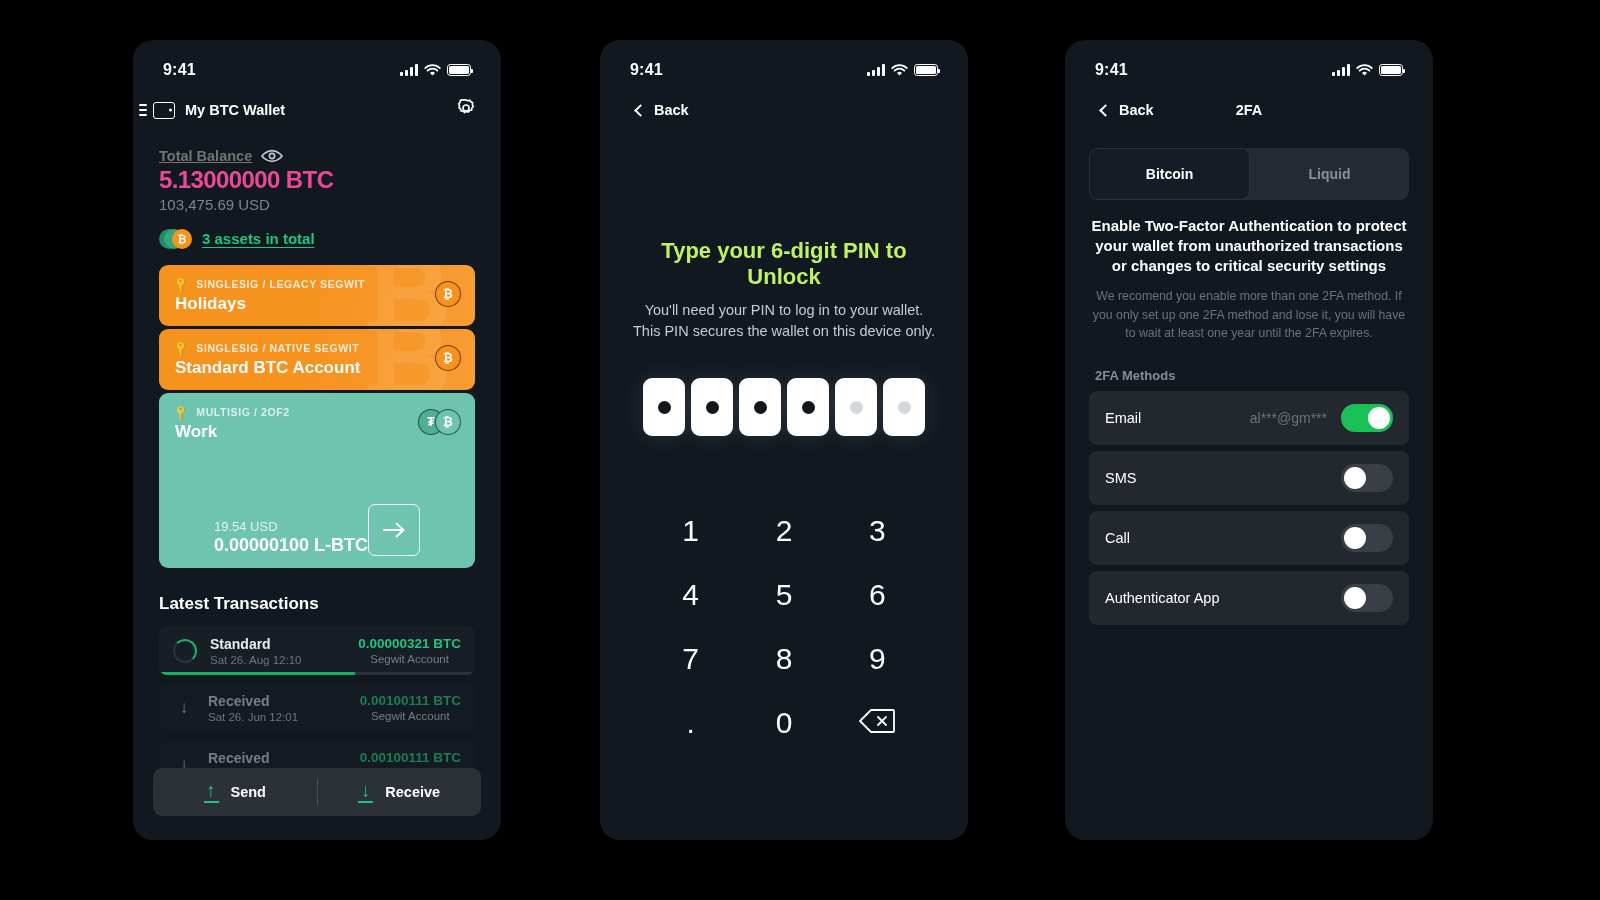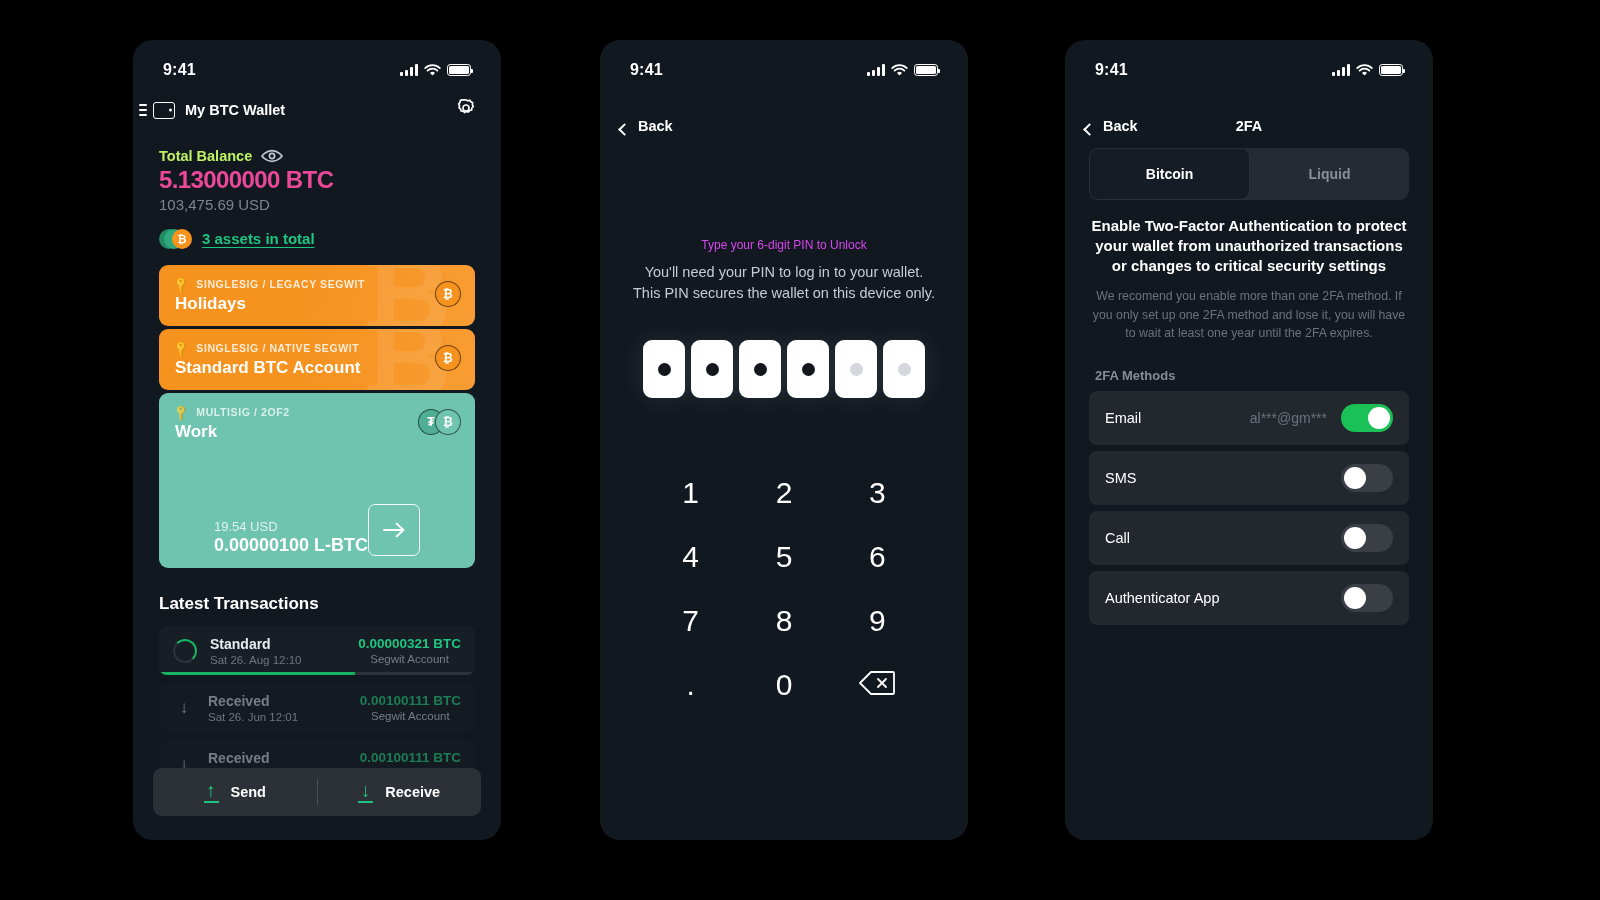--- a/index.html
+++ b/index.html
@@ -40,29 +40,29 @@
   
   .navbar{ height:48px; display:flex; align-items:center; padding:0 24px; color:#fff; position:relative; }
   .nav-left{ display:flex; align-items:center; gap:10px; }
   .ham{ width:4px; display:flex; flex-direction:column; gap:3px; margin-left:-18px; }
   .ham i{ display:block; height:2px; background:#fff; width:8px; border-radius:1px; }
   .wallet-ico{ width:22px; height:17px; border:1.8px solid #fff; border-radius:3px; position:relative; }
   .wallet-ico::after{ content:""; position:absolute; right:2.5px; top:50%; transform:translateY(-50%); width:3px; height:3px; border-radius:50%; background:#fff; }
   .nav-title{ font-size:14.5px; font-weight:700; }
   .gear{ position:absolute; right:24px; top:50%; transform:translateY(-50%); }
 
-  .backrow{ height:48px; display:flex; align-items:flex-end; padding:0 20px; color:#fff; position:relative; }
+  .backrow{ height:48px; display:flex; align-items:center; padding:0 36px; color:#fff; position:relative; }
   .chev{ width:9px; height:9px; border-left:2px solid #fff; border-bottom:2px solid #fff; transform:rotate(45deg); margin-right:9px; }
   .back-label{ font-size:14.5px; font-weight:700; }
   .center-title{ position:absolute; left:0; right:0; text-align:center; font-size:14.5px; font-weight:700; pointer-events:none; }
 
   
   .balance-wrap{ padding:14px 26px 0 26px; }
   .bal-row{ display:flex; align-items:center; gap:9px; }
-  .bal-label{ color:#bef264; font-size:14.5px; font-weight:600; }
+  .bal-label{ color:#737373; font-size:14.5px; font-weight:600;text-decoration:underline; }
   .eye{ width:22px; height:14px; position:relative; }
   .bal-amount{ color:#ec4899; font-size:24px; font-weight:700; letter-spacing:-.6px; margin-top:3px; line-height:1.12; }
   .bal-fiat{ color:#7c848e; font-size:15px; margin-top:2px; }
   .assets-row{ display:flex; align-items:center; gap:9px; margin-top:16px; }
   .coinstack{ position:relative; width:34px; height:20px; }
   .coinstack span{ position:absolute; top:0; width:20px; height:20px; border-radius:50%; }
   .coinstack .c1{ left:0; background:#1f8a63; }
   .coinstack .c2{ left:5px; background:#2fa87c; }
   .coinstack .c3{ left:13px; background:#f7941d; display:flex; align-items:center; justify-content:center; color:#fff; font-size:11px; font-weight:700; }
   .assets-link{ color:#1ec47f; font-size:15px; font-weight:700; text-decoration:underline; text-underline-offset:3px; }
@@ -106,21 +106,21 @@
   .progress i{ display:block; height:100%; background:#17b262; }
 
   .actionbar{ position:absolute; left:20px; right:20px; bottom:24px; height:48px; background:#2c3138; border-radius:9px; display:flex; align-items:center; }
   .act{ flex:1; display:flex; align-items:center; justify-content:center; gap:12px; color:#fff; font-size:14.5px; font-weight:700; }
   .act .ico{ color:#1ec47f; font-size:19px; line-height:1; display:flex; flex-direction:column; align-items:center; }
   .act .ico u{ display:block; width:15px; height:2px; background:#1ec47f; margin-top:1px; }
   .act-div{ width:1px; height:26px; background:#4a5058; }
 
   
   .pin-head{ text-align:center; padding:0 26px; margin-top:104px; }
-  .pin-title{ color:#d946ef; font-size:12px; font-weight:400; }
+  .pin-title{ color:#bef264; font-size:22px; font-weight:700; }
   .pin-sub{ color:#c7ccd3; font-size:14.5px; line-height:1.45; margin-top:10px; }
   .pin-boxes{ display:flex; justify-content:center; gap:6px; margin-top:36px; }
   .pin-box{ width:42px; height:58px; background:#fff; border-radius:9px; display:flex; align-items:center; justify-content:center; box-shadow:0 0 26px rgba(255,255,255,.10); }
   .pin-dot{ width:13px; height:13px; border-radius:50%; background:#13161b; }
   .pin-dot.empty{ background:#d4d7db; }
   .keypad{ margin-top:80px; display:grid; grid-template-columns:repeat(3,1fr); row-gap:34px; padding:0 44px; }
   .key{ text-align:center; color:#fff; font-size:30px; font-weight:400; line-height:1; }
   .key.del svg{ display:inline-block; }
 
   

